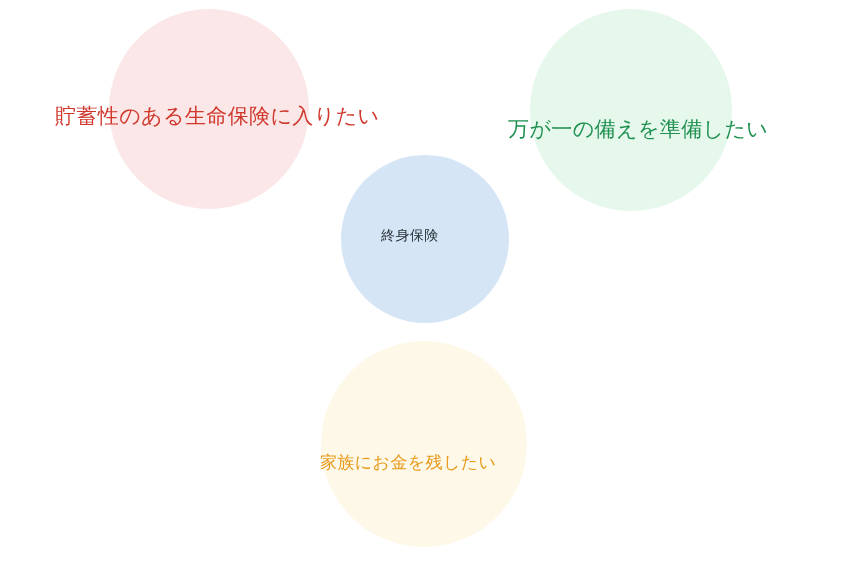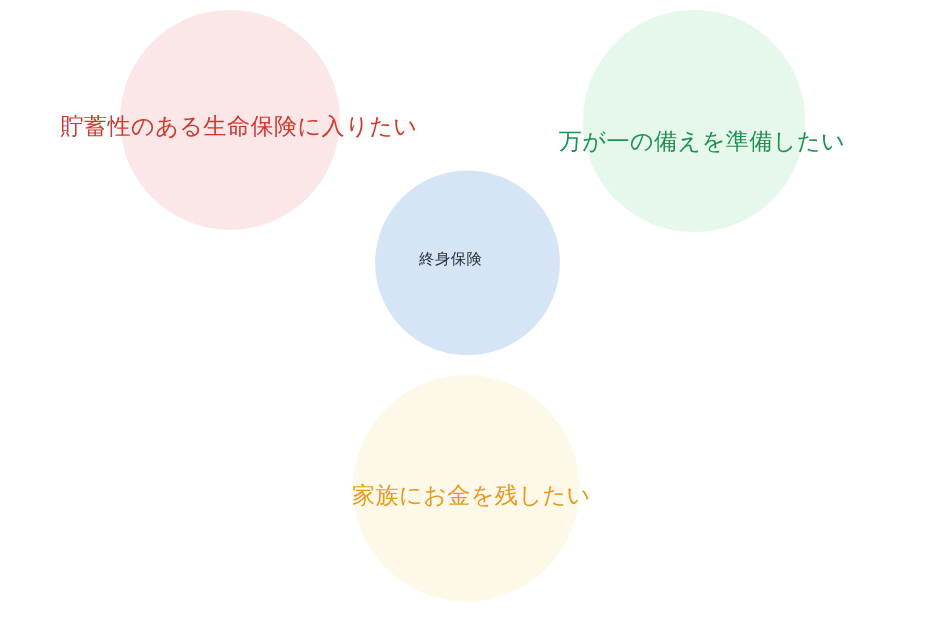--- a/index.html
+++ b/index.html
@@ -66,22 +66,22 @@
     top: 105px;
     font-size: 21px;
   }
   .label-core {
     left: 381px;
     top: 228px;
     font-size: 14px;
   }
   .label-family {
     left: 320px;
-    top: 440px;
-    font-size: 21px;
+    top: 454px;
+    font-size: 17px;
   }
 </style>
 </head>
 <body>
 
 <div id="canvas" style="background-color: rgb(255, 255, 255);">
 
   <div class="bubble bubble-savings" style="background-color: rgb(251, 231, 232);"></div>
 
   <div class="bubble bubble-protection" style="background-color: rgb(230, 247, 236);"></div>

